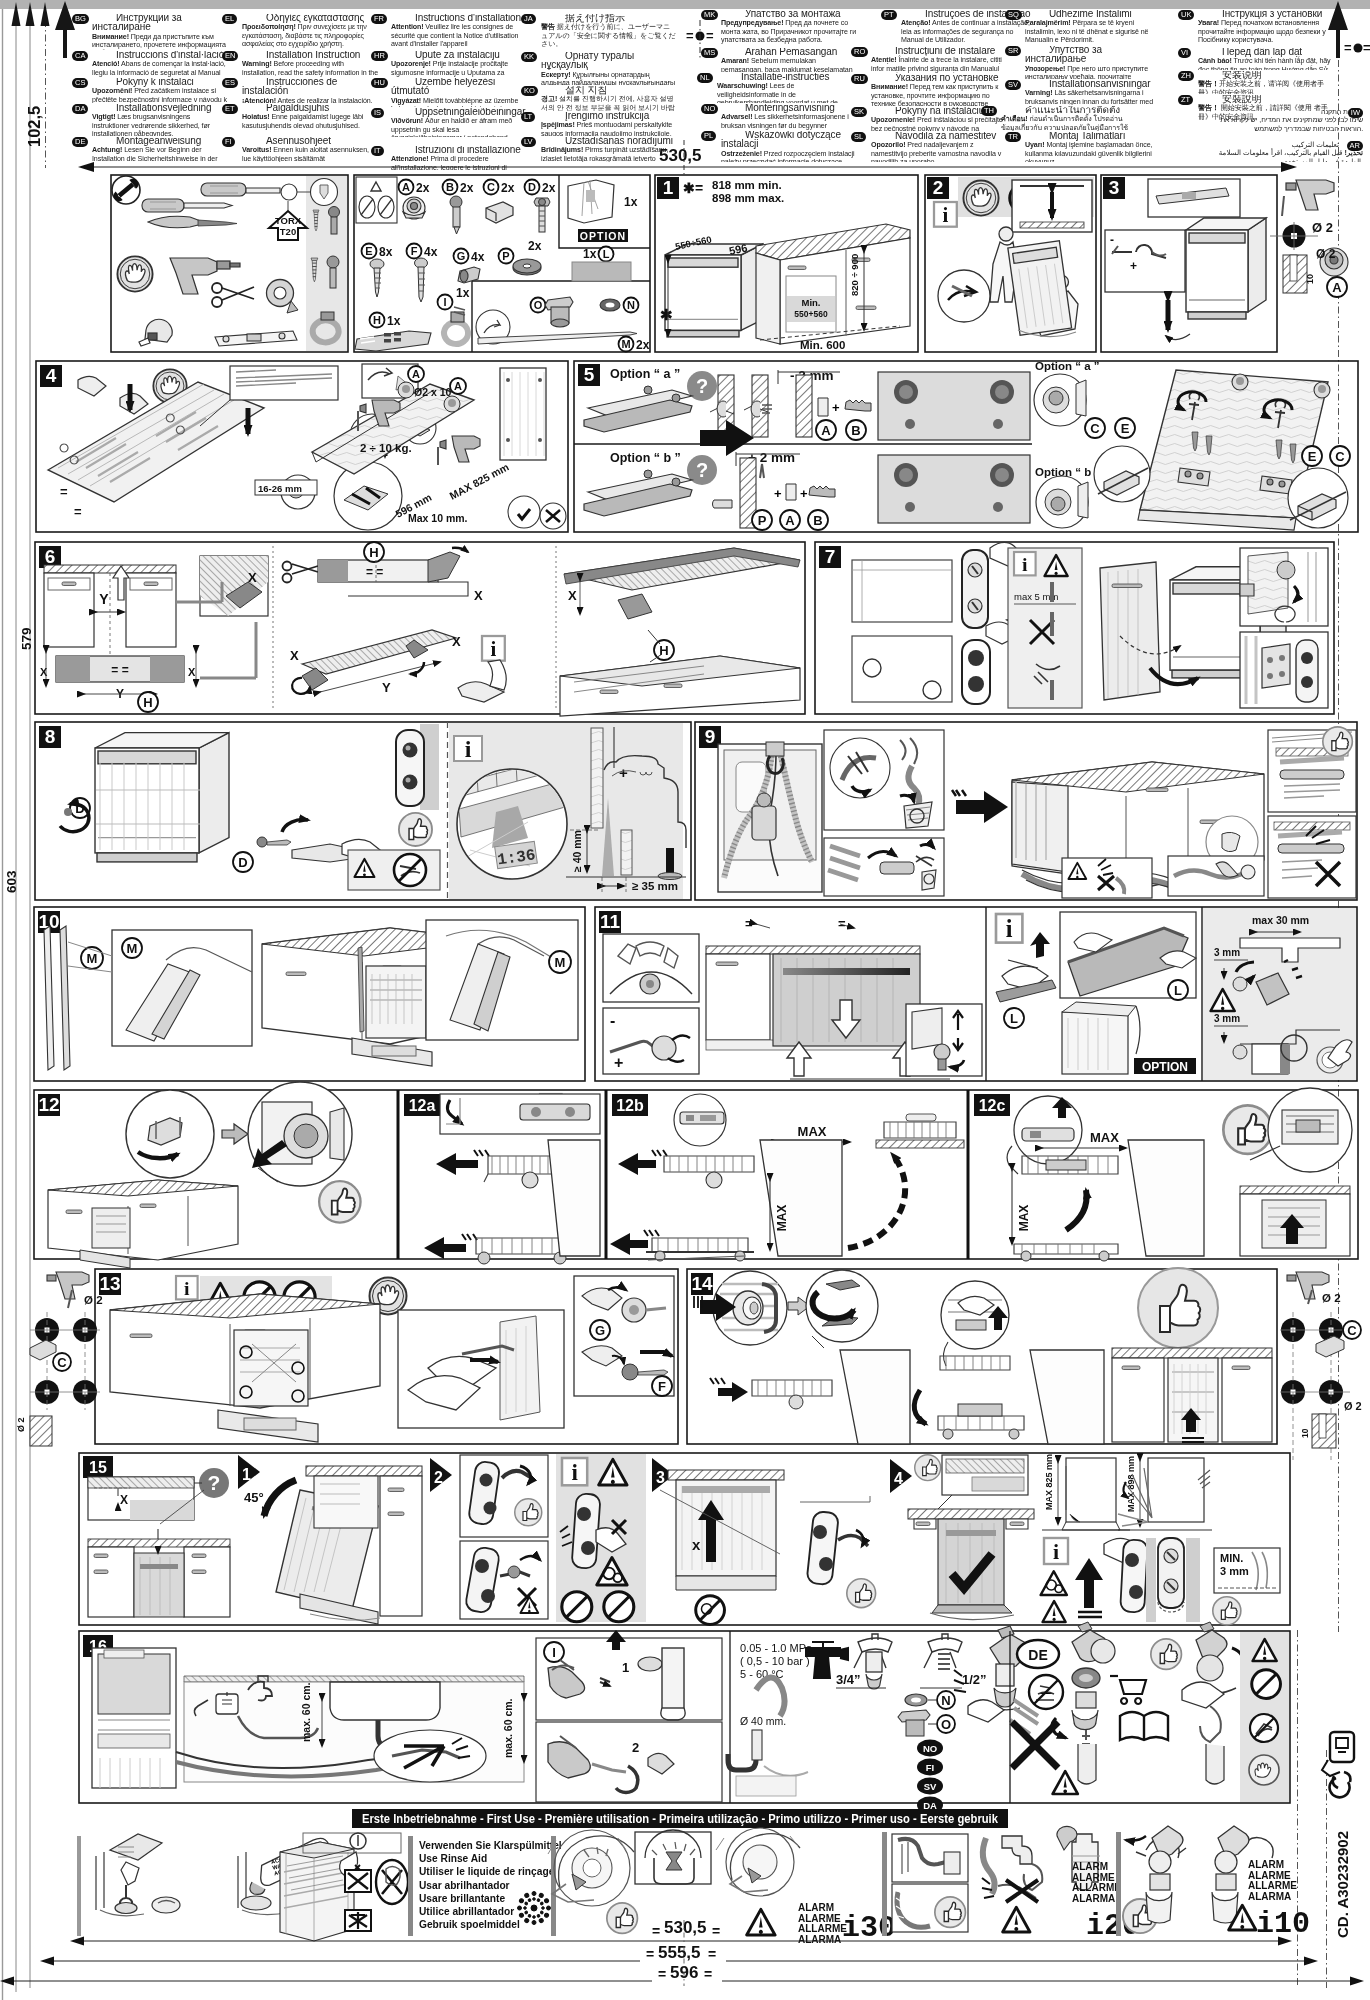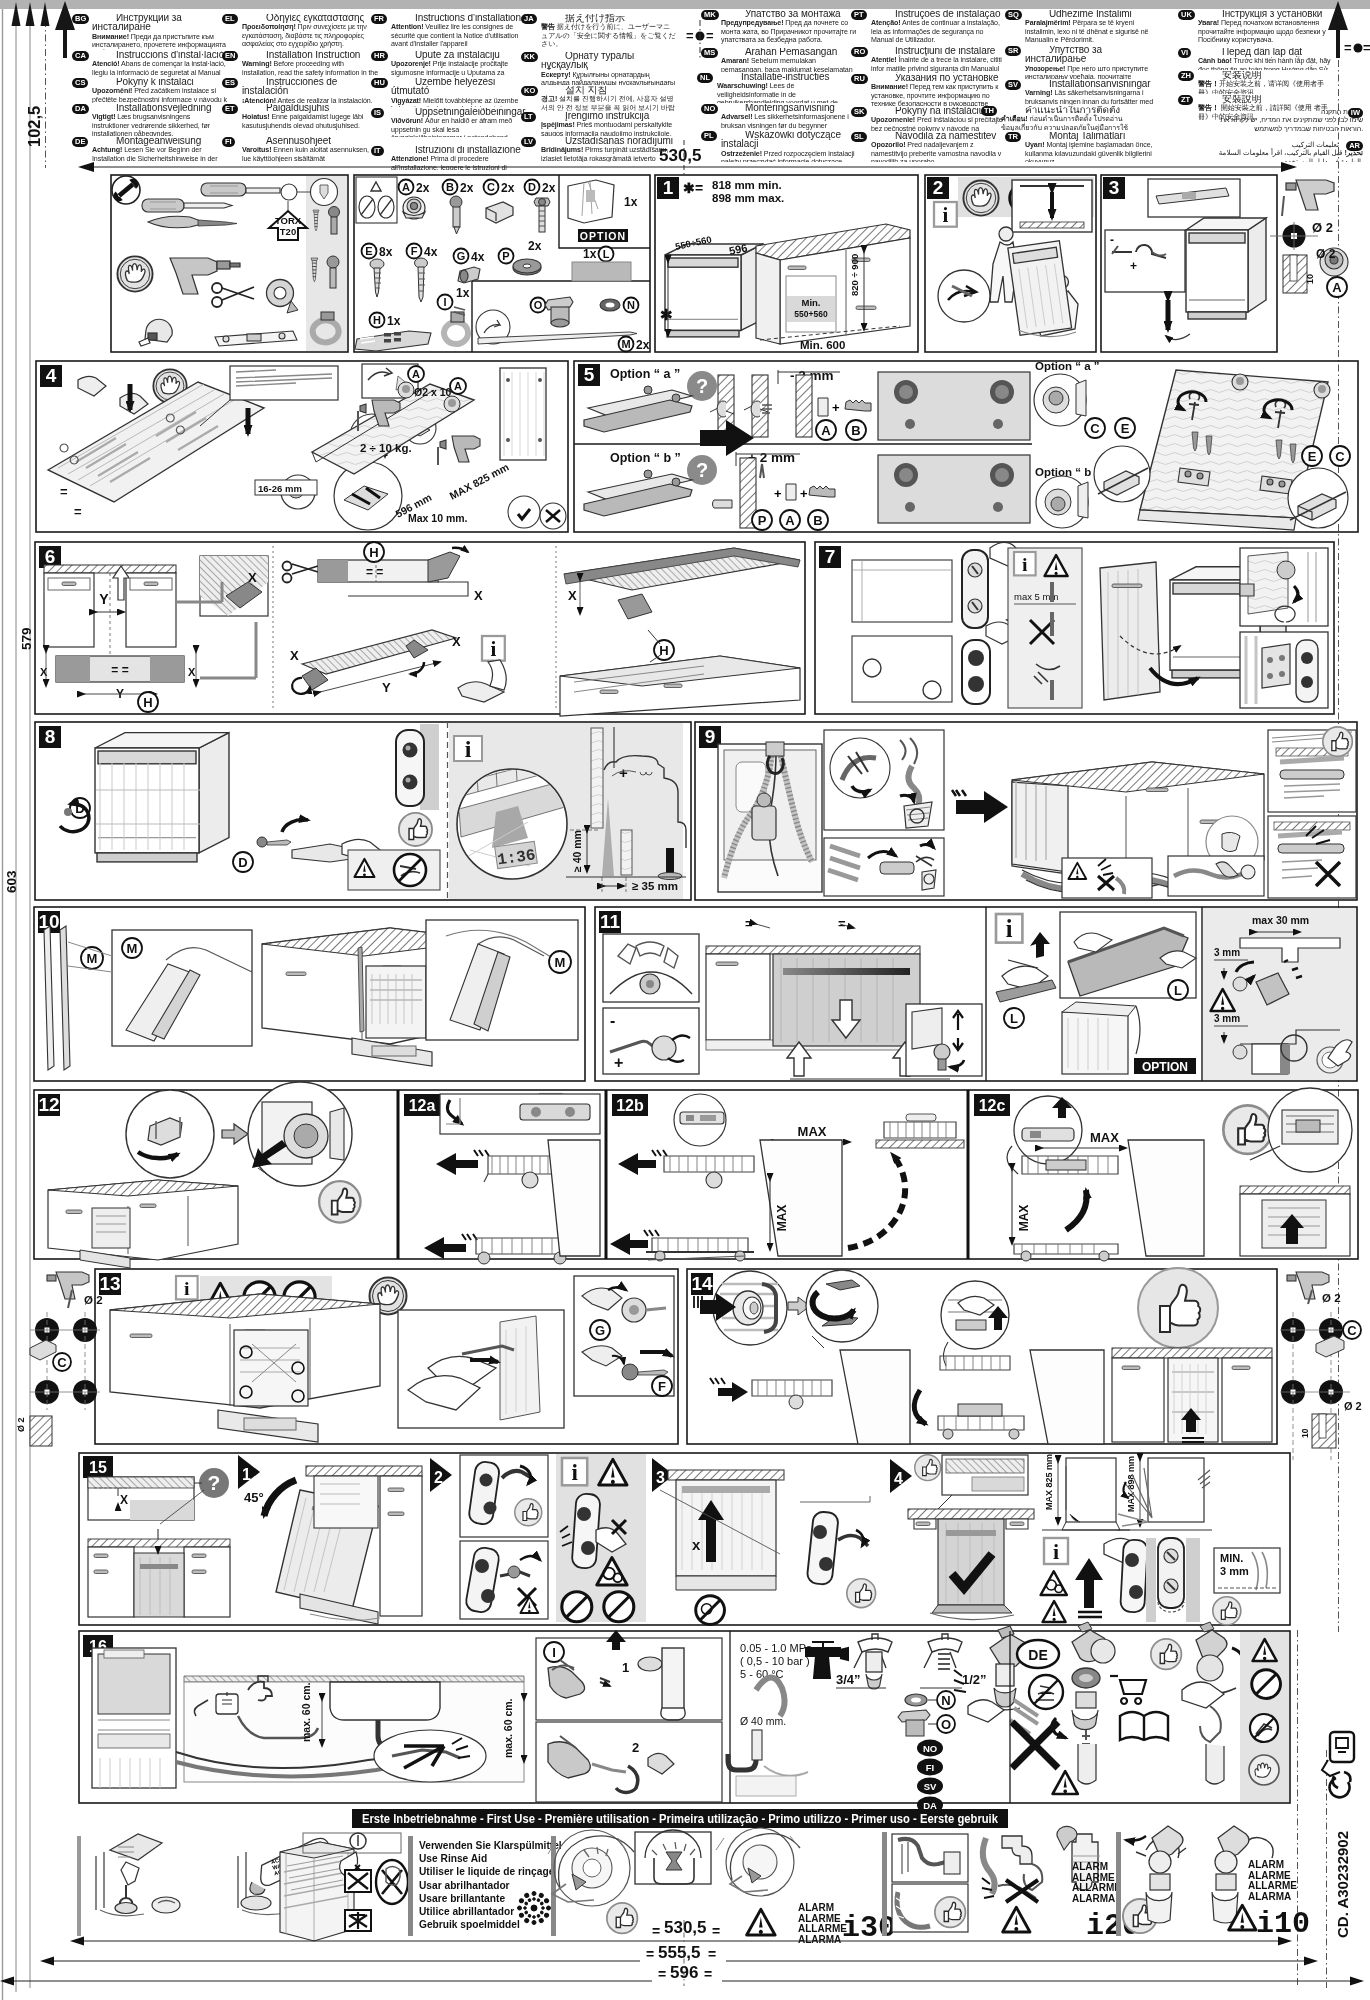--- a/index.html
+++ b/index.html
@@ -1,21 +1,21 @@
 <!DOCTYPE html>
 <html><head>
 <meta charset="utf-8">
 <style>
 html,body{margin:0;padding:0;background:#fff;}
 #page{position:relative;width:1370px;height:2000px;background:#fff;overflow:hidden;
  font-family:"Liberation Sans",sans-serif;color:#111;}
 svg{position:absolute;left:0;top:0;}
 .lang{position:absolute;font-size:7.1px;line-height:8.3px;color:#222;padding-left:20px;letter-spacing:-0.1px;}
 .lang .cc{position:absolute;left:0;top:0px;background:#111;color:#fff;border-radius:7px;
- font-size:7.5px;font-weight:bold;padding:1px 3px 1px 3px;letter-spacing:0;}
+ font-size:7.5px;font-weight:normal;padding:1px 3px 1px 3px;letter-spacing:0;}
 .lang .ti{font-size:10px;margin-left:24px;}
 .lang b{font-weight:bold;}
 </style>
 </head>
 <body>
 <div id="page">
 <svg width="1370" height="2000" viewBox="0 0 1370 2000">
 <defs>
 
 <pattern id="hatch" width="6" height="6" patternUnits="userSpaceOnUse" patternTransform="rotate(45)">
@@ -2140,21 +2140,21 @@
 <div class="lang" style="left:521px;top:14px;height:37px;overflow:hidden;width:136px"><span class="cc">JA</span><span class="ti">据え付け指示</span><br><b>警告</b> 据え付けを行う前に、ユーザーマニ ュアルの「安全に関する情報」をご覧くだ さい。</div>
 <div class="lang" style="left:521px;top:52px;height:33px;overflow:hidden;width:136px"><span class="cc">KK</span><span class="ti">Орнату туралы нұсқаулық</span><br><b>Ескерту!</b> Құрылғыны орнатардың алдында пайдаланушы нұсқаулығындағы қауіпсіздік туралы ақпаратты оқыңыз.</div>
 <div class="lang" style="left:521px;top:86px;height:25px;overflow:hidden;width:136px"><span class="cc">KO</span><span class="ti">설치 지침</span><br><b>경고!</b> 설치를 진행하시기 전에, 사용자 설명서의 안 전 정보 부분을 꼭 읽어 보시기 바랍니다.</div>
 <div class="lang" style="left:521px;top:112px;height:24px;overflow:hidden;width:136px"><span class="cc">LT</span><span class="ti">Įrengimo instrukcija</span><br><b>Įspėjimas!</b> Prieš montuodami perskaitykite saugos informaciją naudojimo instrukcijoje.</div>
 <div class="lang" style="left:521px;top:137px;height:25px;overflow:hidden;width:136px"><span class="cc">LV</span><span class="ti">Uzstādīšanas norādījumi</span><br><b>Brīdinājums!</b> Pirms turpināt uzstādīšanu, izlasiet lietotāja rokasgrāmatā ietverto drošības informāciju.</div>
 <div class="lang" style="left:701px;top:10px;height:37px;overflow:hidden;width:136px"><span class="cc">MK</span><span class="ti">Упатство за монтажа</span><br><b>Предупредување!</b> Пред да почнете со монта жата, во Прирачникот прочитајте ги упатствата за безбедна работа.</div>
 <div class="lang" style="left:701px;top:48px;height:24px;overflow:hidden;width:136px"><span class="cc">MS</span><span class="ti">Arahan Pemasangan</span><br><b>Amaran!</b> Sebelum memulakan pemasangan, baca maklumat keselamatan dalam Manual Pengguna.</div>
 <div class="lang" style="left:697px;top:73px;height:30px;overflow:hidden;width:136px"><span class="cc">NL</span><span class="ti">Installatie-instructies</span><br><b>Waarschuwing!</b> Lees de veiligheidsinformatie in de gebruikershandleiding voordat u met de installatie begint.</div>
 <div class="lang" style="left:701px;top:104px;height:26px;overflow:hidden;width:136px"><span class="cc">NO</span><span class="ti">Monteringsanvisning</span><br><b>Advarsel!</b> Les sikkerhetsinformasjonene i bruksan visningen før du begynner installasjonen.</div>
 <div class="lang" style="left:701px;top:131px;height:31px;overflow:hidden;width:136px"><span class="cc">PL</span><span class="ti">Wskazówki dotyczące instalacji</span><br><b>Ostrzeżenie!</b> Przed rozpoczęciem instalacji należy przeczytać informacje dotyczące bezpieczeństwa podane w Instrukcji obsługi.</div>
-<div class="lang" style="left:851px;top:10px;height:36px;overflow:hidden;width:136px"><span class="cc">PT</span><span class="ti">Instruções de instalação</span><br><b>Atenção!</b> Antes de continuar a instalação, leia as informações de segurança no Manual de Utilizador.</div>
+<div class="lang" style="left:881px;top:10px;height:36px;overflow:hidden;width:136px"><span class="cc">PT</span><span class="ti">Instruções de instalação</span><br><b>Atenção!</b> Antes de continuar a instalação, leia as informações de segurança no Manual de Utilizador.</div>
 <div class="lang" style="left:851px;top:47px;height:26px;overflow:hidden;width:136px"><span class="cc">RO</span><span class="ti">Instrucțiuni de instalare</span><br><b>Atenție!</b> Înainte de a trece la instalare, citiți infor mațiile privind siguranța din Manualul Utilizatorului.</div>
 <div class="lang" style="left:851px;top:74px;height:32px;overflow:hidden;width:136px"><span class="cc">RU</span><span class="ti">Указания по установке</span><br><b>Внимание!</b> Перед тем как приступить к установке, прочтите информацию по технике безопасности в руководстве пользователя.</div>
 <div class="lang" style="left:851px;top:107px;height:24px;overflow:hidden;width:136px"><span class="cc">SK</span><span class="ti">Pokyny na inštaláciu</span><br><b>Upozornenie!</b> Pred inštaláciou si prečítajte bez pečnostné pokyny v návode na používanie.</div>
 <div class="lang" style="left:851px;top:132px;height:30px;overflow:hidden;width:136px"><span class="cc">SL</span><span class="ti">Navodila za namestitev</span><br><b>Opozorilo!</b> Pred nadaljevanjem z namestitvijo preberite varnostna navodila v navodilih za uporabo.</div>
 <div class="lang" style="left:1005px;top:10px;height:35px;overflow:hidden;width:136px"><span class="cc">SQ</span><span class="ti">Udhëzime Instalimi</span><br><b>Paralajmërim!</b> Përpara se të kryeni instalimin, lexo ni të dhënat e sigurisë në Manualin e Përdorimit.</div>
 <div class="lang" style="left:1005px;top:46px;height:33px;overflow:hidden;width:136px"><span class="cc">SR</span><span class="ti">Упутство за инсталирање</span><br><b>Упозорење!</b> Пре него што приступите инсталирању уређаја, прочитајте информације о безбедности у Упутству за употребу.</div>
 <div class="lang" style="left:1005px;top:80px;height:25px;overflow:hidden;width:136px"><span class="cc">SV</span><span class="ti">Installationsanvisningar</span><br><b>Varning!</b> Läs säkerhetsanvisningarna i bruksanvis ningen innan du fortsätter med installationen.</div>
 <div class="lang" style="left:981px;top:106px;height:25px;overflow:hidden;width:136px"><span class="cc">TH</span><span class="ti">คำแนะนำในการติดตั้ง</span><br><b>คำเตือน!</b> ก่อนดำเนินการติดตั้ง โปรดอ่านข้อมูลเกี่ยวกับ ความปลอดภัยในคู่มือการใช้งาน</div>
 <div class="lang" style="left:1005px;top:132px;height:30px;overflow:hidden;width:136px"><span class="cc">TR</span><span class="ti">Montaj Talimatları</span><br><b>Uyarı!</b> Montaj işlemine başlamadan önce, kullanma kılavuzundaki güvenlik bilgilerini okuyunuz.</div>
 <div class="lang" style="left:1178px;top:10px;height:37px;overflow:hidden;width:136px"><span class="cc">UK</span><span class="ti">Інструкція з установки</span><br><b>Увага!</b> Перед початком встановлення прочитайте інформацію щодо безпеки у Посібнику користувача.</div>

